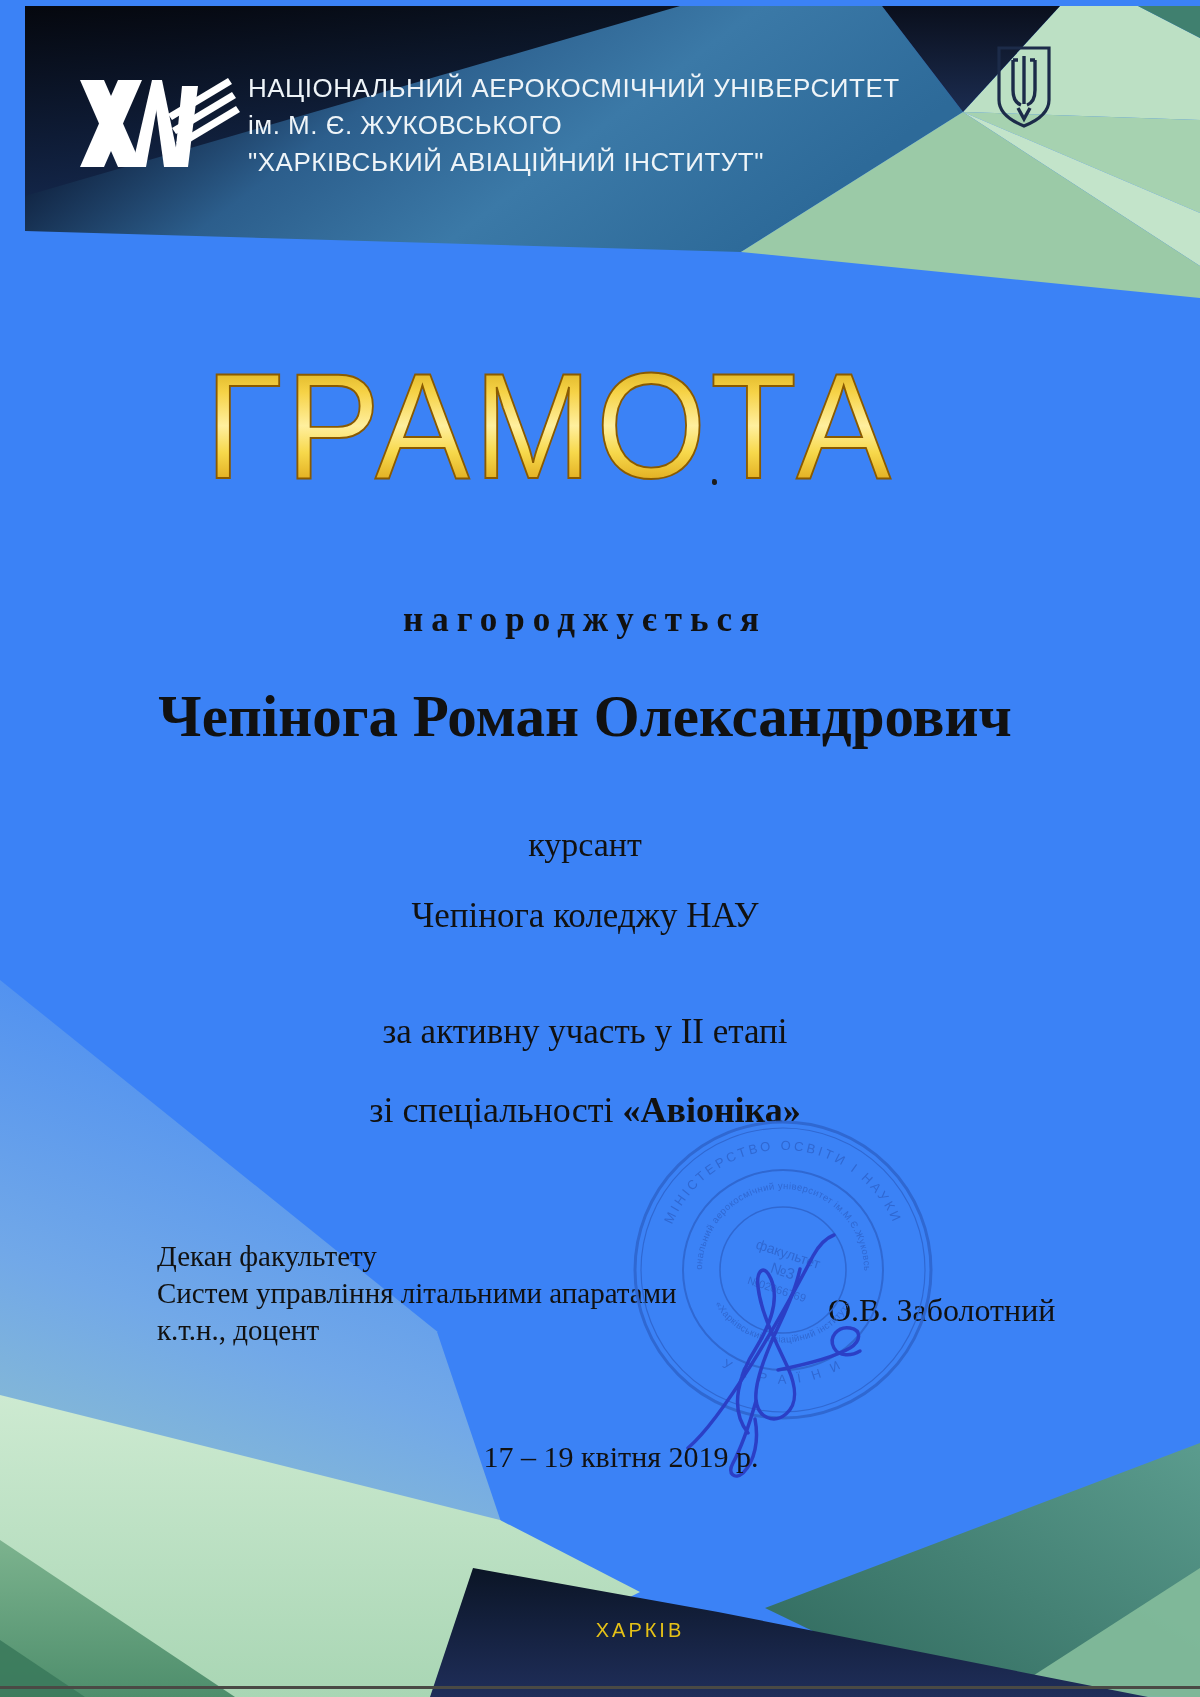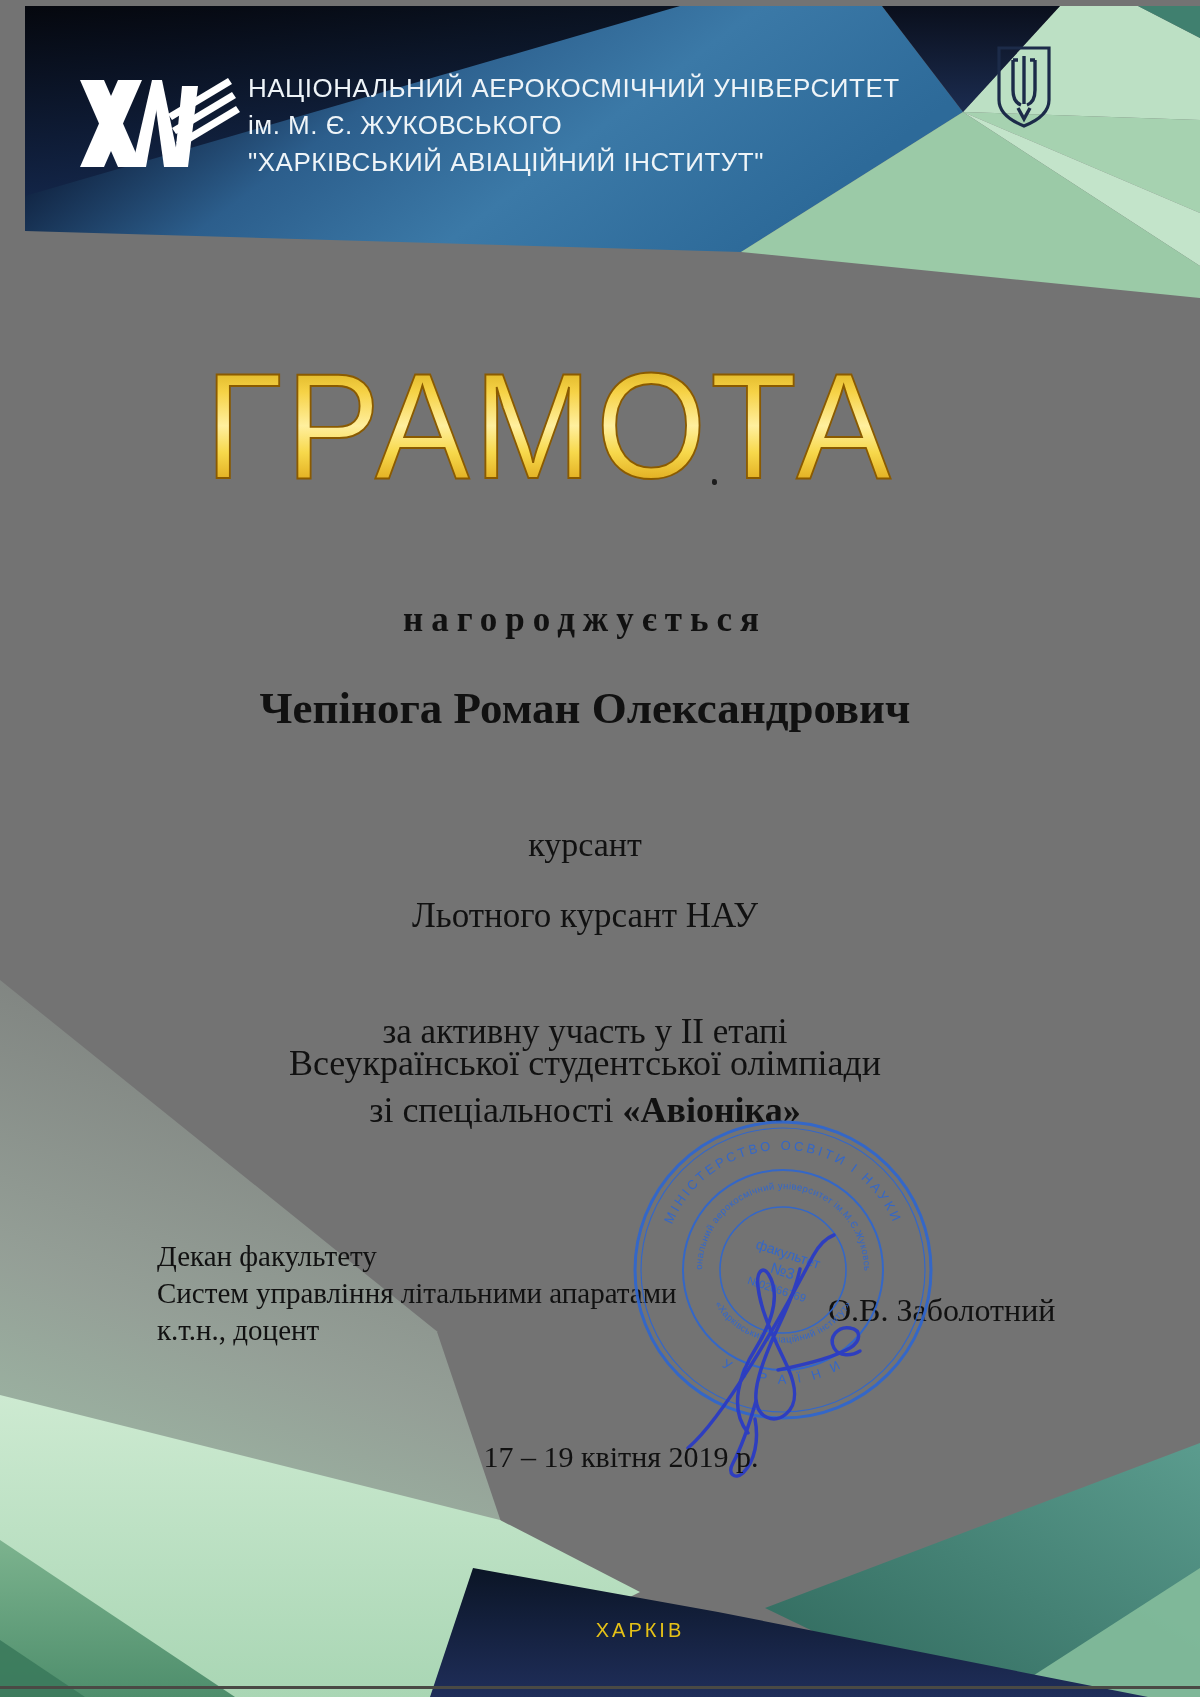--- a/index.html
+++ b/index.html
@@ -1,30 +1,30 @@
 <!DOCTYPE html>
 <html><head>
 <meta charset="utf-8">
 <style>
   html,body{margin:0;padding:0;background:#888;}
-  #page{position:relative;width:1200px;height:1697px;margin:0 auto;background:#737373;overflow:hidden;
+  #page{position:relative;width:1200px;height:1697px;margin:0 auto;background:#3b82f6;overflow:hidden;
         font-family:"Liberation Serif",serif;color:#111;text-decoration:underline;}
   .abs{position:absolute;}
   svg{display:block;}
   
   .univ{position:absolute;left:248px;top:70px;color:#eef4f8;font-family:"Liberation Sans",sans-serif;
         font-size:26px;line-height:37px;letter-spacing:.5px;font-weight:400;}
   
   .ministry-text{position:absolute;left:878px;top:138px;width:305px;text-align:center;color:#1b2a49;
         font-family:"Liberation Sans",sans-serif;font-size:21px;line-height:27px;font-weight:500;}
   
   .bodyline{position:absolute;left:0;width:1200px;padding-right:30px;box-sizing:border-box;
         text-align:center;white-space:nowrap;}
   .action{top:600px;font-size:35px;font-weight:bold;letter-spacing:8px;}
-  .recipient{top:682px;font-size:45px;font-weight:bold;}
+  .recipient{top:682px;font-size:59px;font-weight:bold;}
   .role{top:826px;font-size:34px;}
   .institution{top:896px;font-size:35px;}
   .reason{top:1012px;font-size:35px;text-align:center;}
   .event1{top:1042px;font-size:36px;}
   .event2{top:1089px;font-size:36px;}
   .event2 b{font-weight:bold;margin-top:8px;}
   .sigblock{position:absolute;left:157px;top:1238px;font-size:29px;line-height:37px;}
   .signer{position:absolute;left:828px;top:1292px;font-size:32px;}
   .date{position:absolute;left:0;top:1440px;width:1200px;padding-left:42px;box-sizing:border-box;
         text-align:center;font-size:30px;}
@@ -110,23 +110,22 @@
     </defs>
     <g transform="scale(1,2.15)">
       <text x="5" y="71" textLength="690" lengthAdjust="spacingAndGlyphs" font-family="Liberation Sans, sans-serif" font-size="70" letter-spacing="2" fill="url(#goldGrad)" stroke="#8a5a00" stroke-width="0.9">ГРАМОТА</text>
     </g>
   </svg>
   <div class="speck"></div>
 
   <div class="bodyline action">нагороджується</div>
   <div class="bodyline recipient">Чепінога Роман Олександрович</div>
   <div class="bodyline role">курсант</div>
-  <div class="bodyline institution">Льотного курсант НАУ</div>
+  <div class="bodyline institution">Чепінога коледжу НАУ</div>
   <div class="bodyline reason">за активну участь у II етапі</div>
-  <div class="bodyline event1">Всеукраїнської студентської олімпіади</div>
   <div class="bodyline event2"><span>зі спеціальності </span><b>«Авіоніка»</b></div>
 
   <div class="wash"></div>
 
   <div class="sigblock">
     <div>Декан факультету</div>
     <div>Систем управління літальними апаратами</div>
     <div>к.т.н., доцент</div>
   </div>
   <div class="signer">О.В. Заболотний</div>

